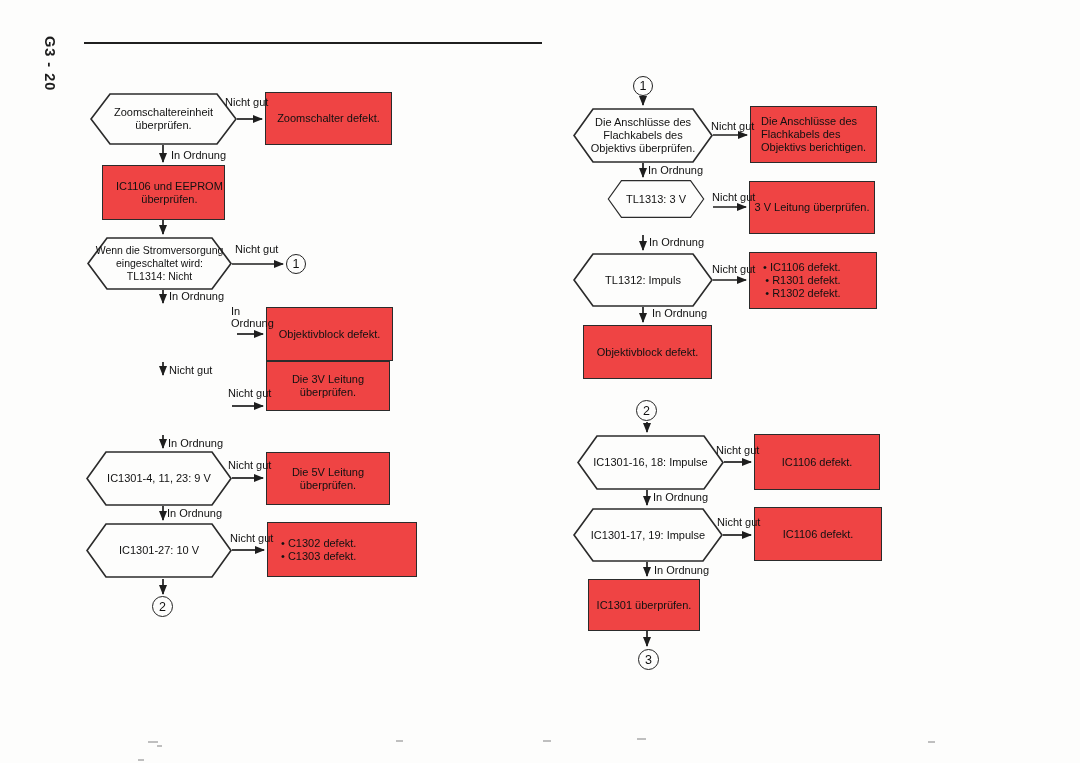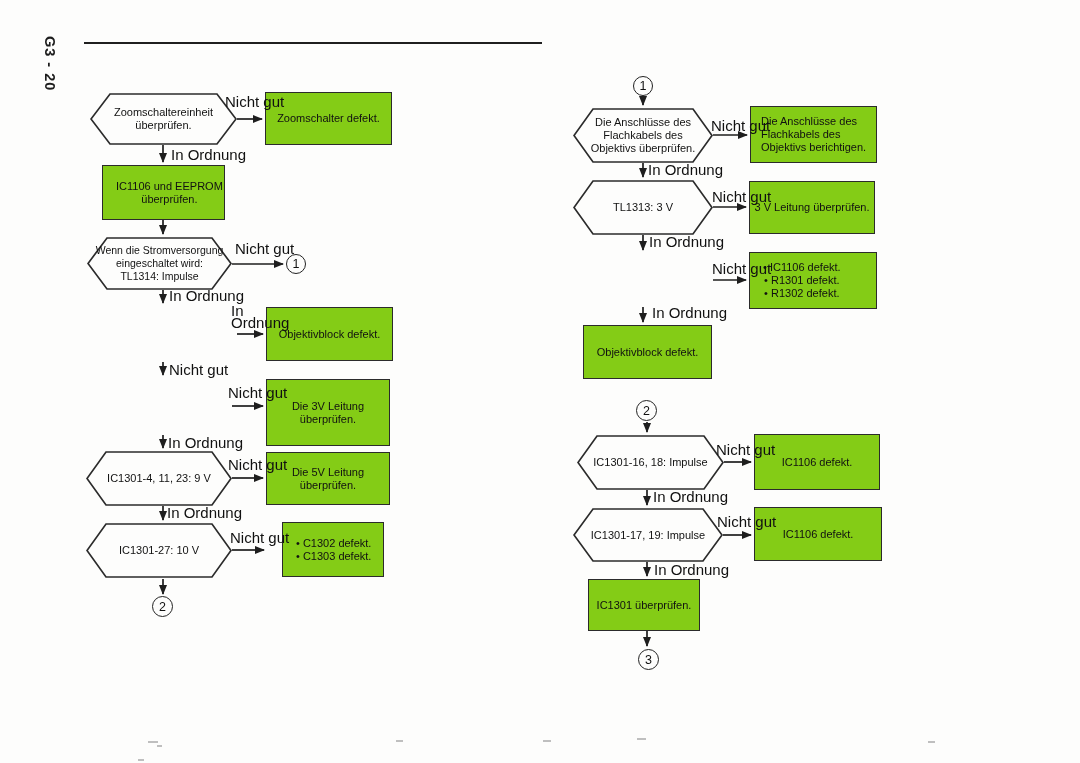--- a/index.html
+++ b/index.html
@@ -7,28 +7,28 @@
         font-family:"Liberation Sans",sans-serif;color:#111;overflow:hidden;}
   .side-label{position:absolute;left:42px;top:36px;writing-mode:vertical-rl;
         font-size:14.5px;font-weight:700;letter-spacing:1px;color:#1c1c1c;}
   .title-rule{position:absolute;left:84px;top:42px;width:458px;height:2px;background:#1f1f1f;}
   .title-box{position:absolute;left:84px;top:46px;width:452px;height:23px;
         border:2px solid #1b1b1b;background:#fdfdfc;display:flex;align-items:center;}
   .title-box span{font-size:12px;font-weight:700;padding-left:6px;letter-spacing:.2px;white-space:nowrap;}
   .wires{position:absolute;left:0;top:0;width:1080px;height:763px;}
   .wire{stroke:#1e1e1e;stroke-width:1.7;}
   .node{position:absolute;}
-  .box{border:1.7px solid #2b2b2b;background:#84cc16;box-sizing:border-box;}
+  .box{border:1.7px solid #2b2b2b;background:#ef4444;box-sizing:border-box;}
   .hex-svg{position:absolute;left:0;top:0;width:100%;height:100%;display:block;}
   .hex-svg polygon{fill:#fdfdfc;stroke:#2b2b2b;stroke-width:1.7;}
   .node-text{position:absolute;left:0;top:0;right:0;bottom:0;display:flex;
         align-items:center;justify-content:center;text-align:center;
         white-space:pre-line;font-size:11px;line-height:13px;color:#111;}
   .ta-left .node-text{justify-content:flex-start;text-align:left;padding-left:13px;}
-  .elabel{position:absolute;font-size:15px;line-height:12px;white-space:pre-line;color:#111;}
+  .elabel{position:absolute;font-size:11px;line-height:12px;white-space:pre-line;color:#111;}
   .conn{position:absolute;width:20px;height:20px;border:1.6px solid #222;border-radius:50%;
         background:#fdfdfc;display:flex;align-items:center;justify-content:center;
         font-size:12.5px;color:#111;box-sizing:border-box;}
   .smudge{position:absolute;background:#8d8d8d;opacity:.55;}
 </style>
 </head>
 <body>
 
 <div class="page">
 
@@ -86,44 +86,44 @@
   <div class="node box ta-left" style="left:102px;top:165px;width:123px;height:55px">
     <div class="node-text" style="justify-content:flex-start;text-align:center">IC1106 und EEPROM
 überprüfen.</div>
   </div>
   <div class="node hex" style="left:87px;top:237px;width:145px;height:53px">
     <svg class="hex-svg" viewBox="0 0 145 53">
         <polygon points="20,1 125,1 144,26.5 125,52 20,52 1,26.5"></polygon>
       </svg>
     <div class="node-text" style="font-size:10.5px">Wenn die Stromversorgung
 eingeschaltet wird:
-TL1314: Impulse</div>
+TL1314: Nicht</div>
   </div>
   <div class="node box" style="left:266px;top:307px;width:127px;height:54px">
     <div class="node-text">Objektivblock defekt.</div>
   </div>
-  <div class="node box" style="left:266px;top:379px;width:124px;height:67px">
+  <div class="node box" style="left:266px;top:361px;width:124px;height:50px">
     <div class="node-text">Die 3V Leitung überprüfen.</div>
   </div>
   <div class="node hex" style="left:86px;top:451px;width:146px;height:55px">
     <svg class="hex-svg" viewBox="0 0 146 55">
         <polygon points="20,1 126,1 145,27.5 126,54 20,54 1,27.5"></polygon>
       </svg>
     <div class="node-text">IC1301-4, 11, 23: 9 V</div>
   </div>
   <div class="node box" style="left:266px;top:452px;width:124px;height:53px">
     <div class="node-text">Die 5V Leitung überprüfen.</div>
   </div>
   <div class="node hex" style="left:86px;top:523px;width:146px;height:55px">
     <svg class="hex-svg" viewBox="0 0 146 55">
         <polygon points="20,1 126,1 145,27.5 126,54 20,54 1,27.5"></polygon>
       </svg>
     <div class="node-text">IC1301-27: 10 V</div>
   </div>
-  <div class="node box ta-left" style="left:282px;top:522px;width:102px;height:55px">
+  <div class="node box ta-left" style="left:267px;top:522px;width:150px;height:55px">
     <div class="node-text" style="justify-content:flex-start;text-align:left">• C1302 defekt.
 • C1303 defekt.</div>
   </div>
 
   <div class="elabel" style="left:225px;top:96px">Nicht gut</div>
   <div class="elabel" style="left:171px;top:149px">In Ordnung</div>
   <div class="elabel" style="left:235px;top:243px">Nicht gut</div>
   <div class="elabel" style="left:169px;top:290px">In Ordnung</div>
   <div class="elabel" style="left:231px;top:305px">In
 Ordnung</div>
@@ -150,31 +150,37 @@
       </svg>
     <div class="node-text">Die Anschlüsse des
 Flachkabels des
 Objektivs überprüfen.</div>
   </div>
   <div class="node box ta-left" style="left:750px;top:106px;width:127px;height:57px">
     <div class="node-text" style="justify-content:flex-start;text-align:left;padding-left:10px">Die Anschlüsse des
 Flachkabels des
 Objektivs berichtigen.</div>
   </div>
-  <div class="node hex" style="left:573px;top:180px;width:140px;height:55px">
+  <div class="node hex" style="left:586px;top:180px;width:140px;height:38px">
     <svg class="hex-svg" viewBox="0 0 140 55">
         <polygon points="20,1 120,1 139,27.5 120,54 20,54 1,27.5"></polygon>
       </svg>
     <div class="node-text">TL1313: 3 V</div>
   </div>
   <div class="node box" style="left:749px;top:181px;width:126px;height:53px">
     <div class="node-text">3 V Leitung überprüfen.</div>
   </div>
+  <div class="node hex" style="left:573px;top:253px;width:140px;height:54px">
+    <svg class="hex-svg" viewBox="0 0 140 54">
+        <polygon points="20,1 120,1 139,27 120,53 20,53 1,27"></polygon>
+      </svg>
+    <div class="node-text">TL1312: Impuls</div>
+  </div>
   <div class="node box ta-left" style="left:749px;top:252px;width:128px;height:57px">
-    <div class="node-text" style="justify-content:flex-start;text-align:center">• IC1106 defekt.
+    <div class="node-text" style="justify-content:flex-start;text-align:right">• IC1106 defekt.
 • R1301 defekt.
 • R1302 defekt.</div>
   </div>
   <div class="node box" style="left:583px;top:325px;width:129px;height:54px">
     <div class="node-text">Objektivblock defekt.</div>
   </div>
 
   <div class="conn" style="left:636px;top:400px;width:21px;height:21px">
     <span>2</span>
   </div>

